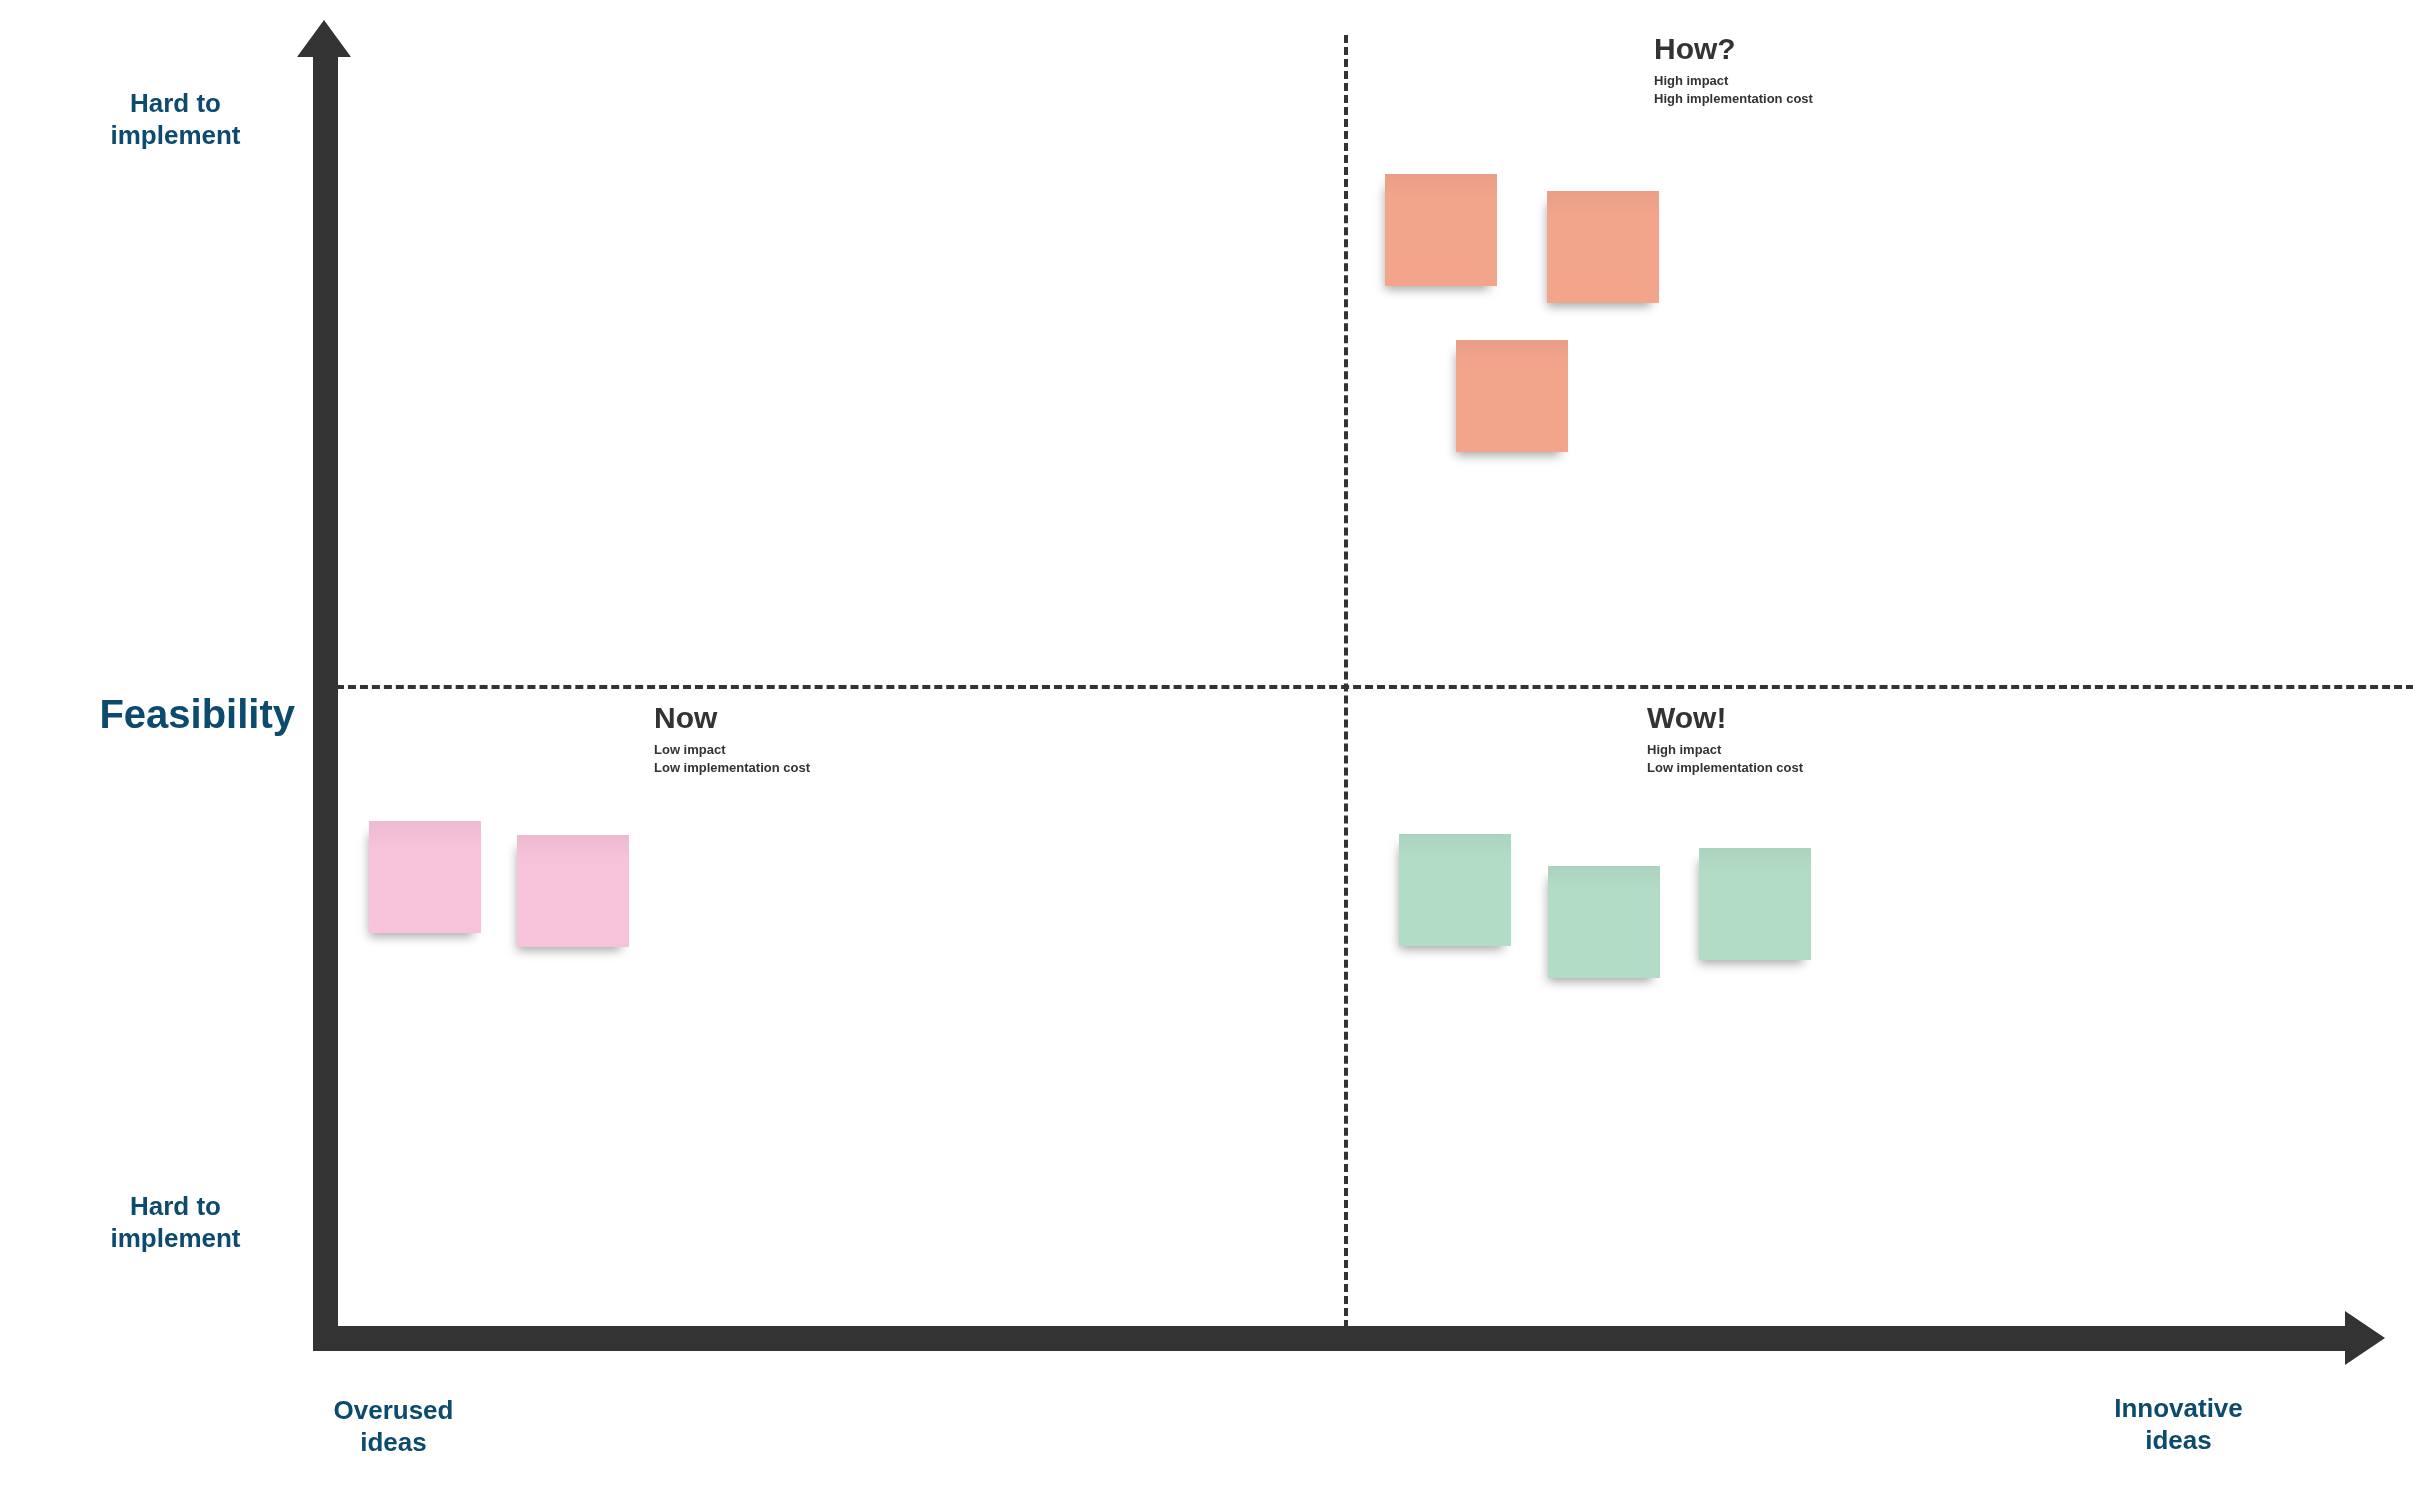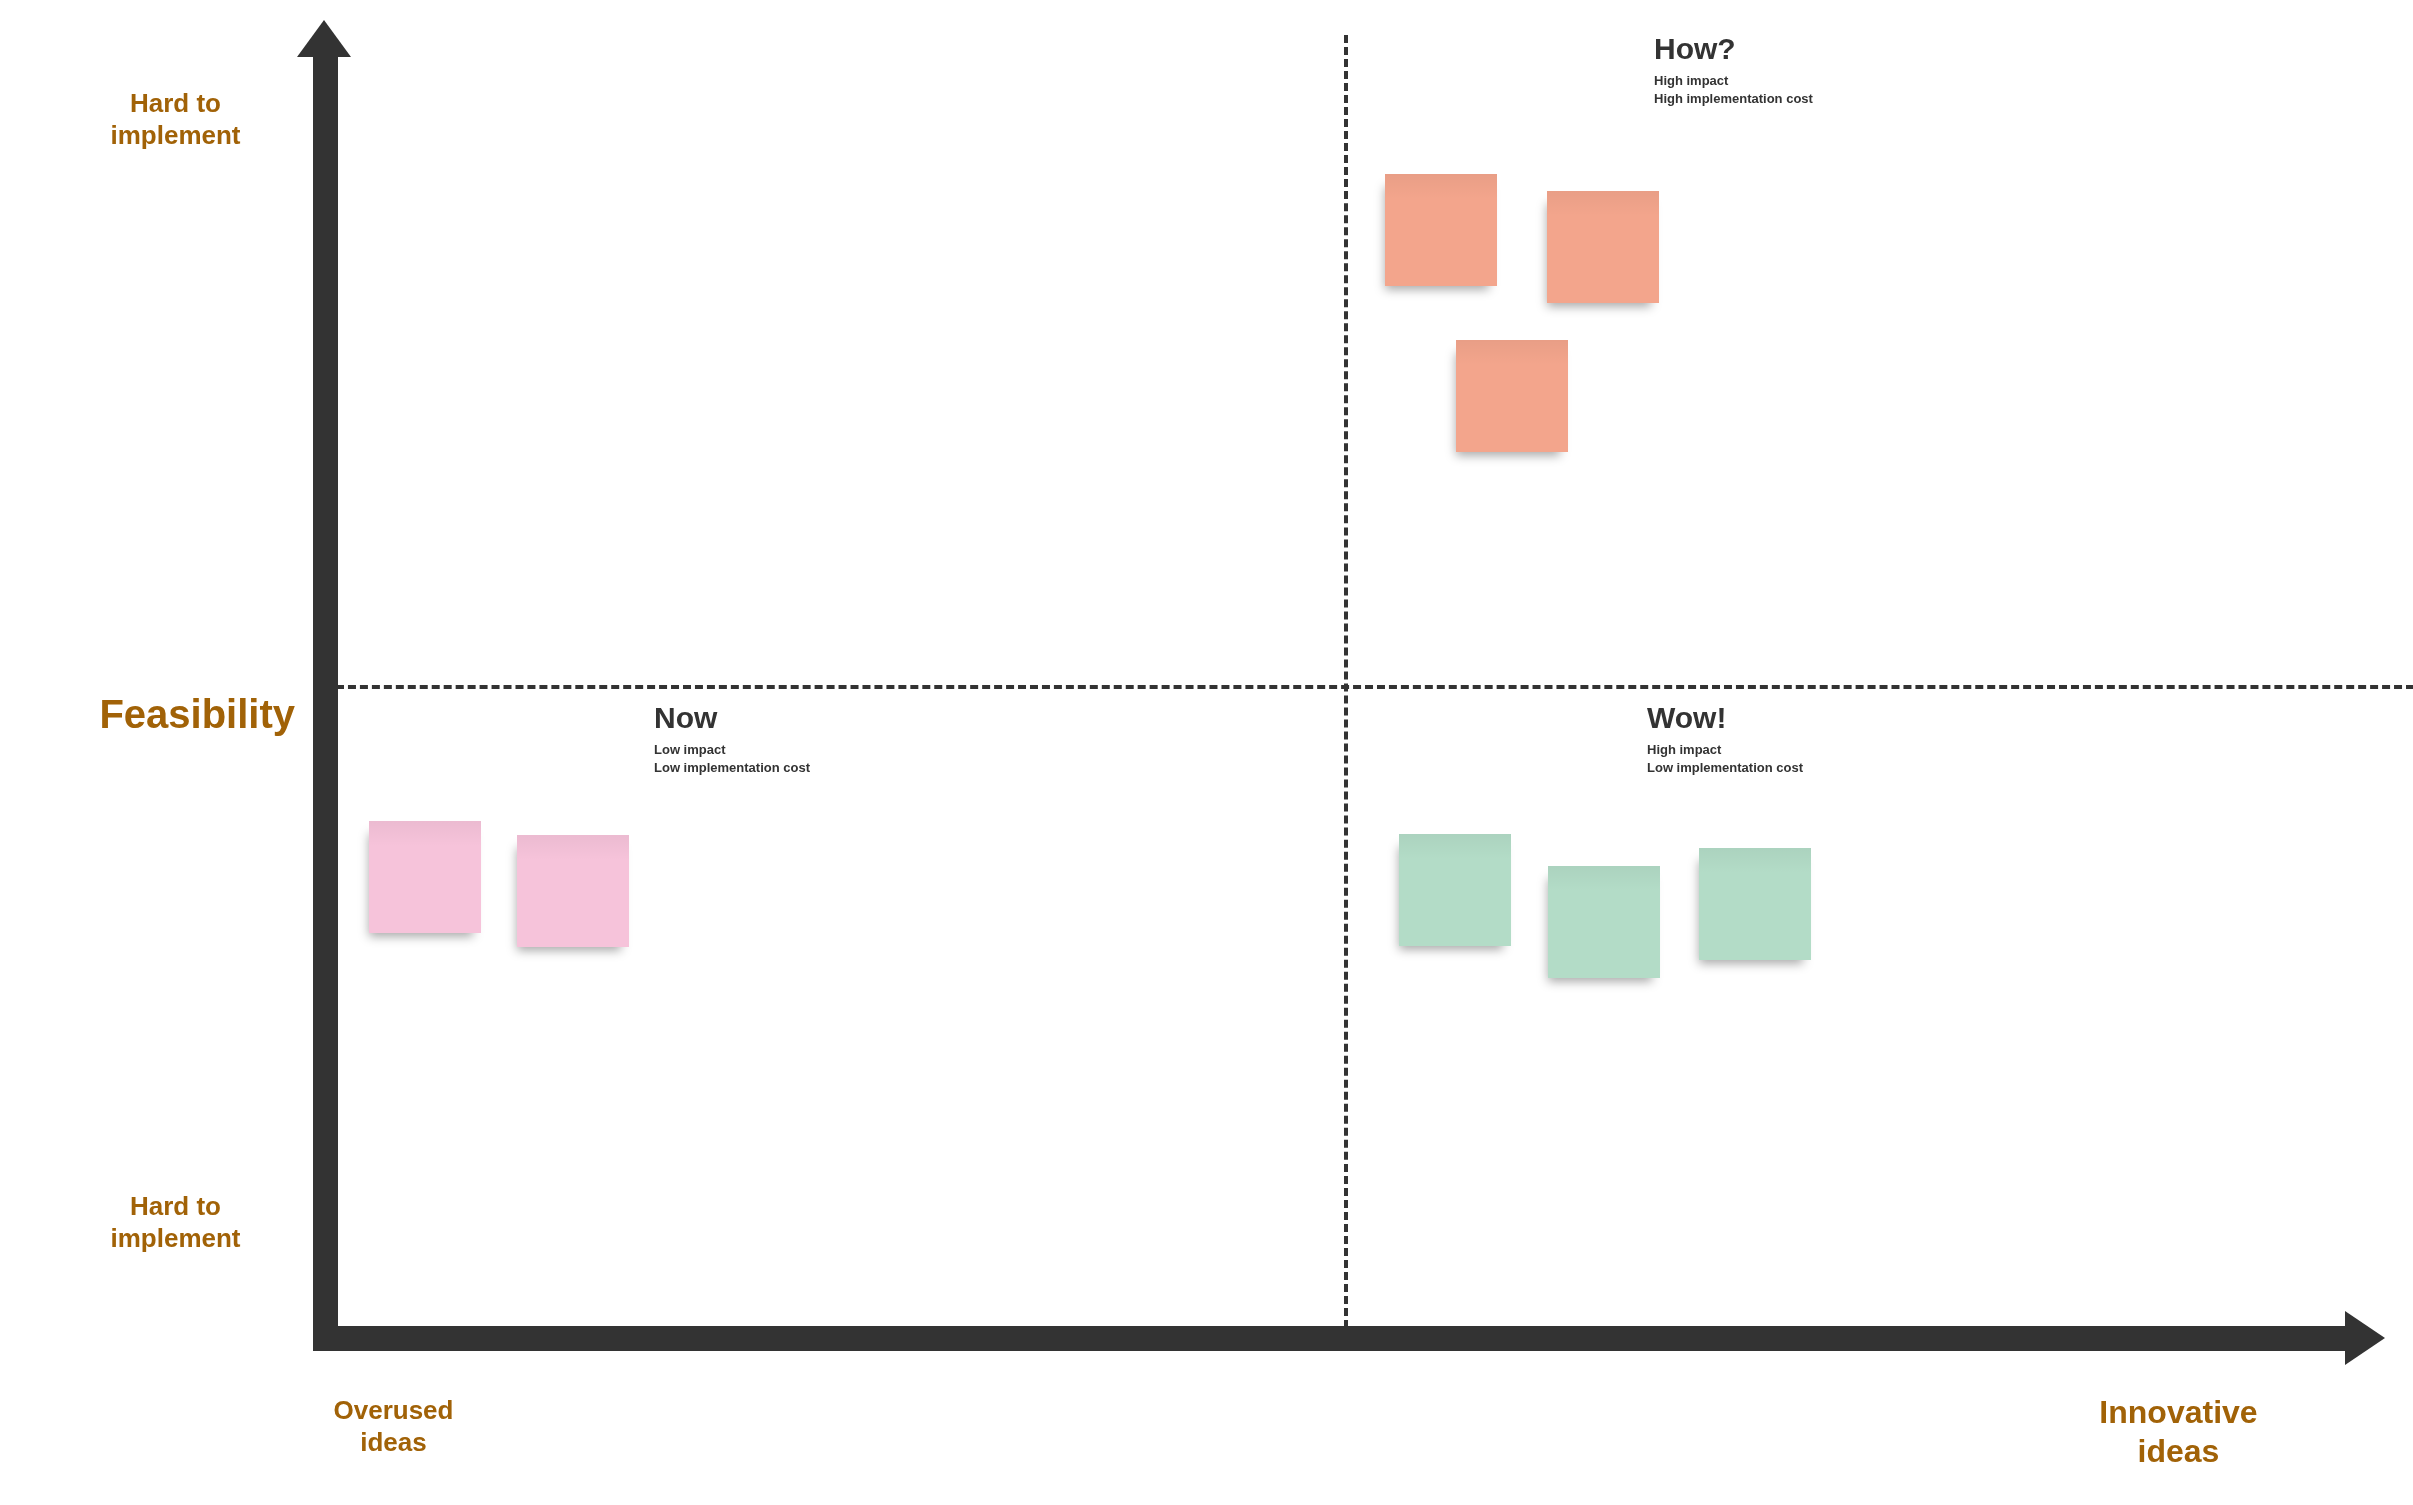--- a/index.html
+++ b/index.html
@@ -72,21 +72,21 @@
     left: 1344px;
     top: 35px;
     width: 0;
     height: 1293px;
     border-left: 4.9px dashed #333333;
   }
 
   
   .axis-label {
     position: absolute;
-    color: #a16207;
+    color: #0c4a6e;
     font-weight: bold;
     text-align: center;
     line-height: 1.22;
     white-space: pre-line;
   }
   .lbl-hard {
     left: 63px;
     top: 88px;
     width: 225px;
     font-size: 26px;
@@ -107,21 +107,21 @@
   .lbl-overused {
     left: 281px;
     top: 1395px;
     width: 225px;
     font-size: 26px;
   }
   .lbl-innovative {
     left: 2066px;
     top: 1393px;
     width: 225px;
-    font-size: 32px;
+    font-size: 26px;
   }
   .lbl-originality {
     left: 1117px;
     top: 1399px;
     width: 394px;
     font-size: 40px;
   }
 
   
   .quadrant {

